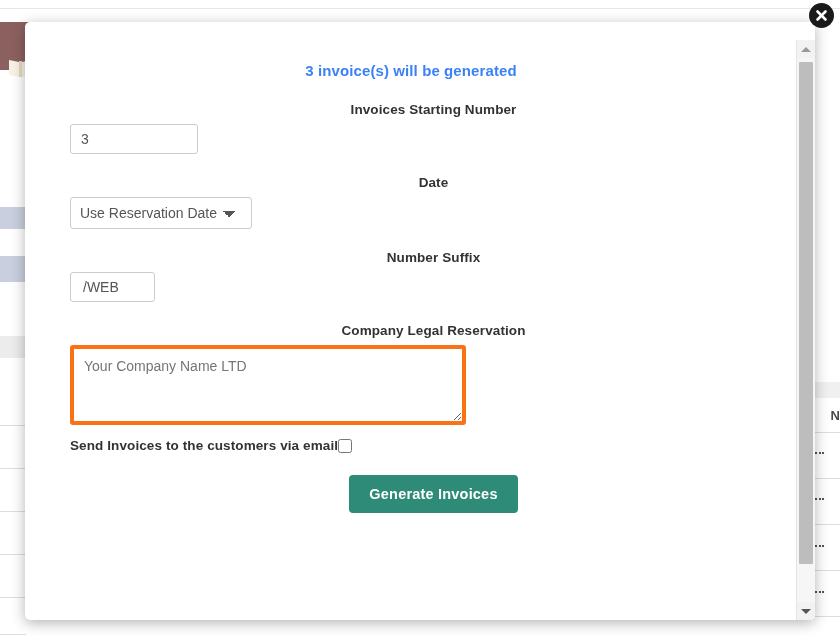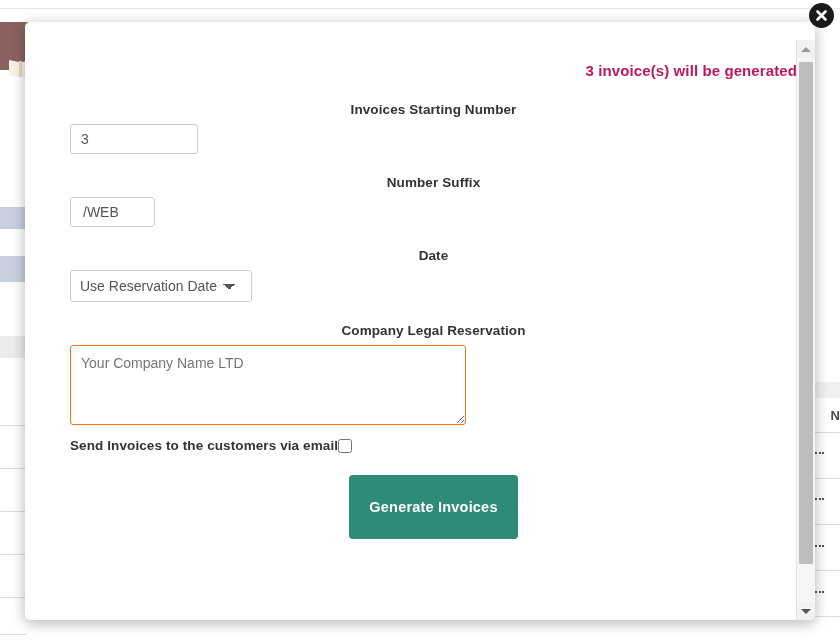--- a/index.html
+++ b/index.html
@@ -104,24 +104,24 @@
   #modal-body {
     position: absolute;
     left: 0; top: 0;
     width: 772px;
     height: 598px;
     padding: 0;
   }
   #modal-title {
     margin: 0;
     padding-top: 40px;
-    text-align: right;
+    text-align: center;
     font-size: 15px;
     font-weight: bold;
-    color: #be185d;
+    color: #3b82f6;
     letter-spacing: 0.1px;
   }
 
   #form-area {
     padding-left: 45px;
     padding-top: 23px;
   }
   .field-label {
     display: block;
     font-size: 13.5px;
@@ -173,21 +173,21 @@
       calc(100% - 16px) 13px;
     background-size: 6px 6px, 6px 6px;
     background-repeat: no-repeat;
   }
 
   textarea.textarea-input {
     box-sizing: border-box;
     display: block;
     width: 396px;
     height: 80px;
-    border: 1px solid #f97316;
+    border: 4px solid #f97316;
     border-radius: 3px;
     background: #ffffff;
     color: #888888;
     font-size: 14px;
     font-family: "Liberation Sans", sans-serif;
     padding: 9px 10px;
     outline: none;
     resize: both;
   }
 
@@ -215,21 +215,21 @@
     justify-content: center;
   }
   #generate-button {
     background: #2e8b78;
     color: #ffffff;
     border: none;
     border-radius: 4px;
     font-size: 14.5px;
     font-weight: bold;
     font-family: "Liberation Sans", sans-serif;
-    padding: 24px 20px;
+    padding: 11px 20px;
     cursor: pointer;
     letter-spacing: 0.2px;
   }
 
   
   #scrollbar {
     position: absolute;
     right: 0;
     top: 18px;
     width: 18px;
@@ -332,29 +332,29 @@
     <h2 id="modal-title">3 invoice(s) will be generated</h2>
 
     <div id="form-area">
 
       <div class="field-group">
         <label class="field-label">Invoices Starting Number</label>
         <input class="text-input" id="starting-number-input" type="text" value="3" style="">
       </div>
 
       <div class="field-group">
-        <label class="field-label">Number Suffix</label>
-        <input class="text-input" id="suffix-input" type="text" value="/WEB" style="">
-      </div>
-
-      <div class="field-group">
         <label class="field-label">Date</label>
         <select class="select-input" id="date-select">
           <option>Use Reservation Date</option>
         </select>
+      </div>
+
+      <div class="field-group">
+        <label class="field-label">Number Suffix</label>
+        <input class="text-input" id="suffix-input" type="text" value="/WEB" style="">
       </div>
 
 
       <div class="field-group" style="margin-bottom:0">
         <label class="field-label">Company Legal Reservation</label>
         <textarea class="textarea-input" id="legal-info-textarea" placeholder="Your Company Name LTD" style=""></textarea>
       </div>
 
       <div id="email-row">
         <span id="email-label">Send Invoices to the customers via email</span>

